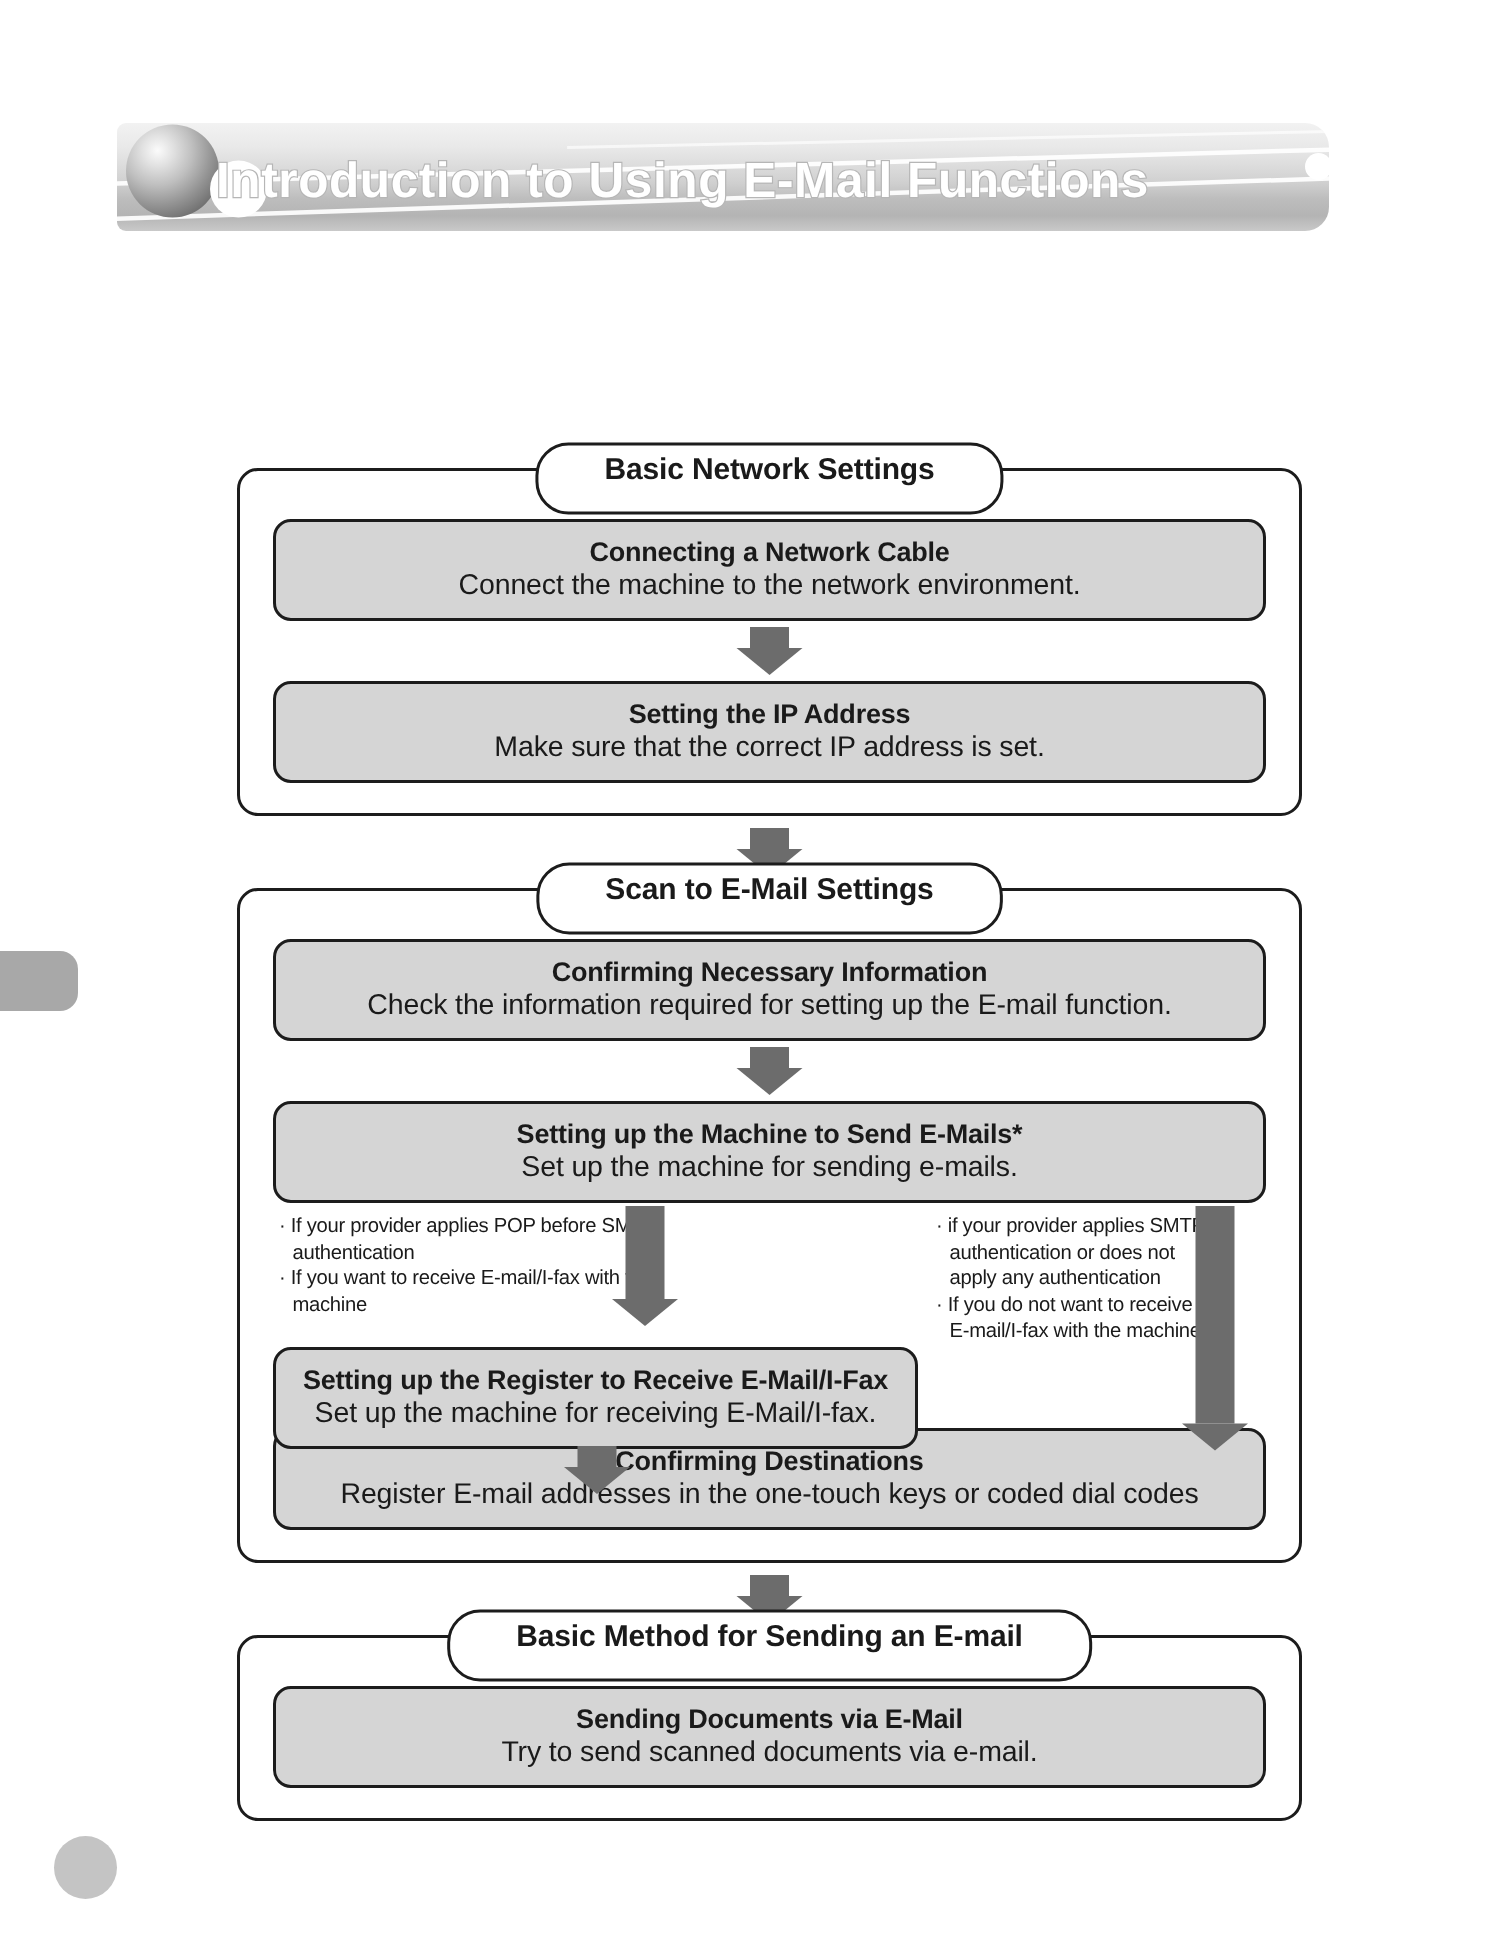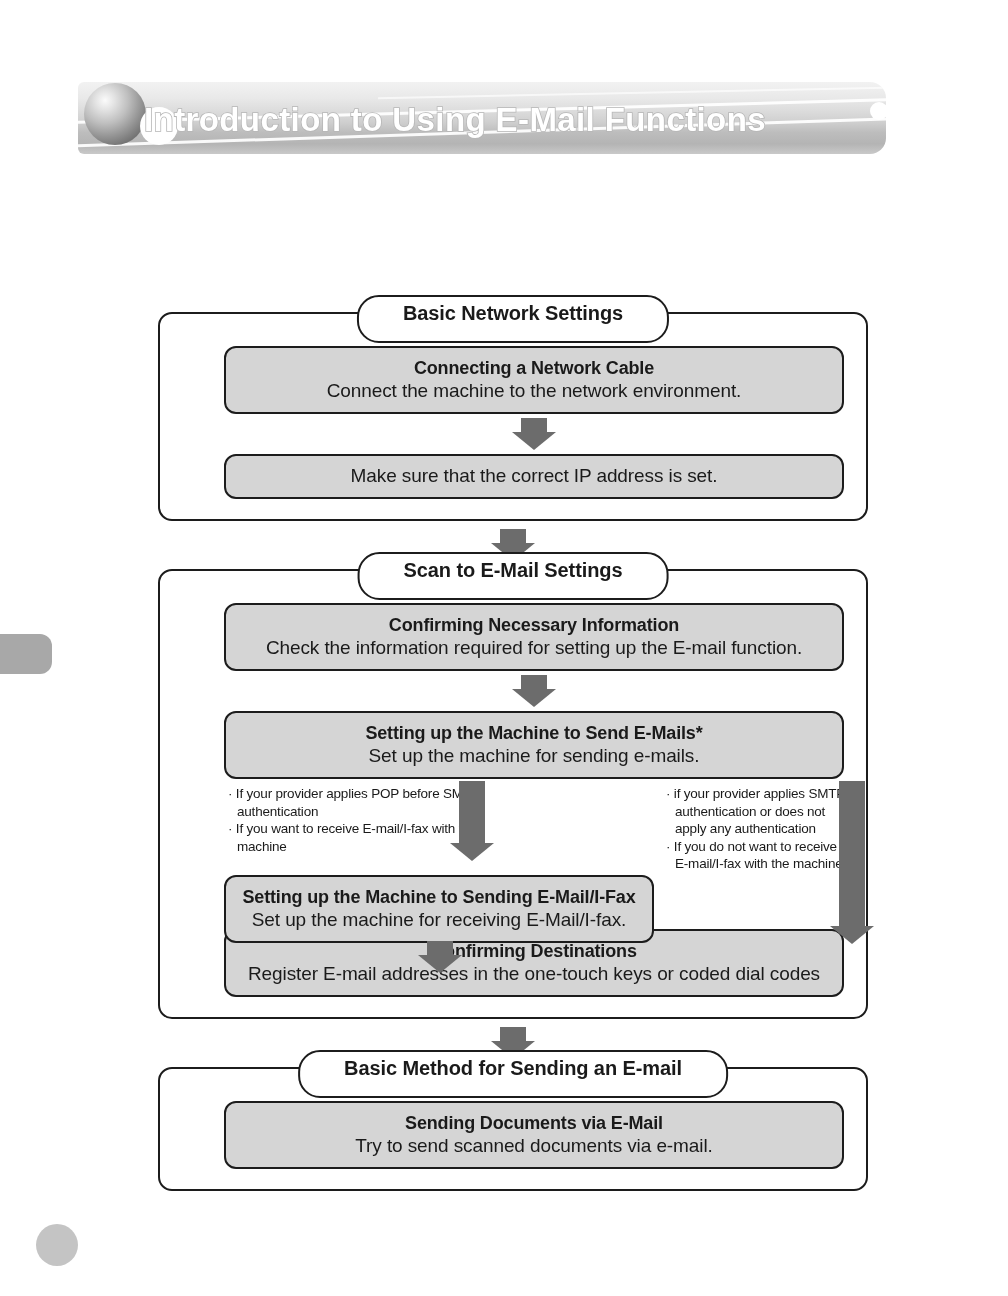--- a/index.html
+++ b/index.html
@@ -132,21 +132,20 @@
     padding: 0 44px;
     font-size: 20px;
     font-weight: bold;
     white-space: nowrap;
     text-align: center;
     box-sizing: border-box;
     letter-spacing: -.1px;
   }
   .group-body {
     padding: 32px 22px 20px 22px;
-    margin-left: 42px;
   }
 
   .step {
     border: 2.5px solid #1c1c1c;
     border-radius: 12px;
     background: #d5d5d5;
     box-sizing: border-box;
     padding: 9px 10px 11px 10px;
     text-align: center;
   }
@@ -261,20 +260,21 @@
       </div>
 
       <div class="arrow-between">
         <div class="arrow-down">
           <div class="shaft" style="height:14px"></div>
           <div class="head"></div>
         </div>
       </div>
 
       <div class="step">
+        <div class="step-title">Setting the IP Address</div>
         <div class="step-desc">Make sure that the correct IP address is set.</div>
       </div>
     </div>
   </div>
 
   <div class="arrow-wrap" style="height:48px;align-items:center">
     <div class="arrow-down">
       <div class="shaft" style="height:14px"></div>
       <div class="head"></div>
     </div>
@@ -316,21 +316,21 @@
           <div class="shaft" style="height:62px"></div>
           <div class="head"></div>
         </div>
 
         <div class="arrow-down branch-arrow-right">
           <div class="shaft" style="height:145px"></div>
           <div class="head"></div>
         </div>
 
         <div class="step recv-box">
-          <div class="step-title">Setting up the Machine to Sending E-Mail/I-Fax</div>
+          <div class="step-title">Setting up the Register to Receive E-Mail/I-Fax</div>
           <div class="step-desc">Set up the machine for receiving E-Mail/I-fax.</div>
         </div>
 
         <div class="arrow-down arrow-recv">
           <div class="shaft" style="height:14px"></div>
           <div class="head"></div>
         </div>
       </div>
 
       <div class="step">

